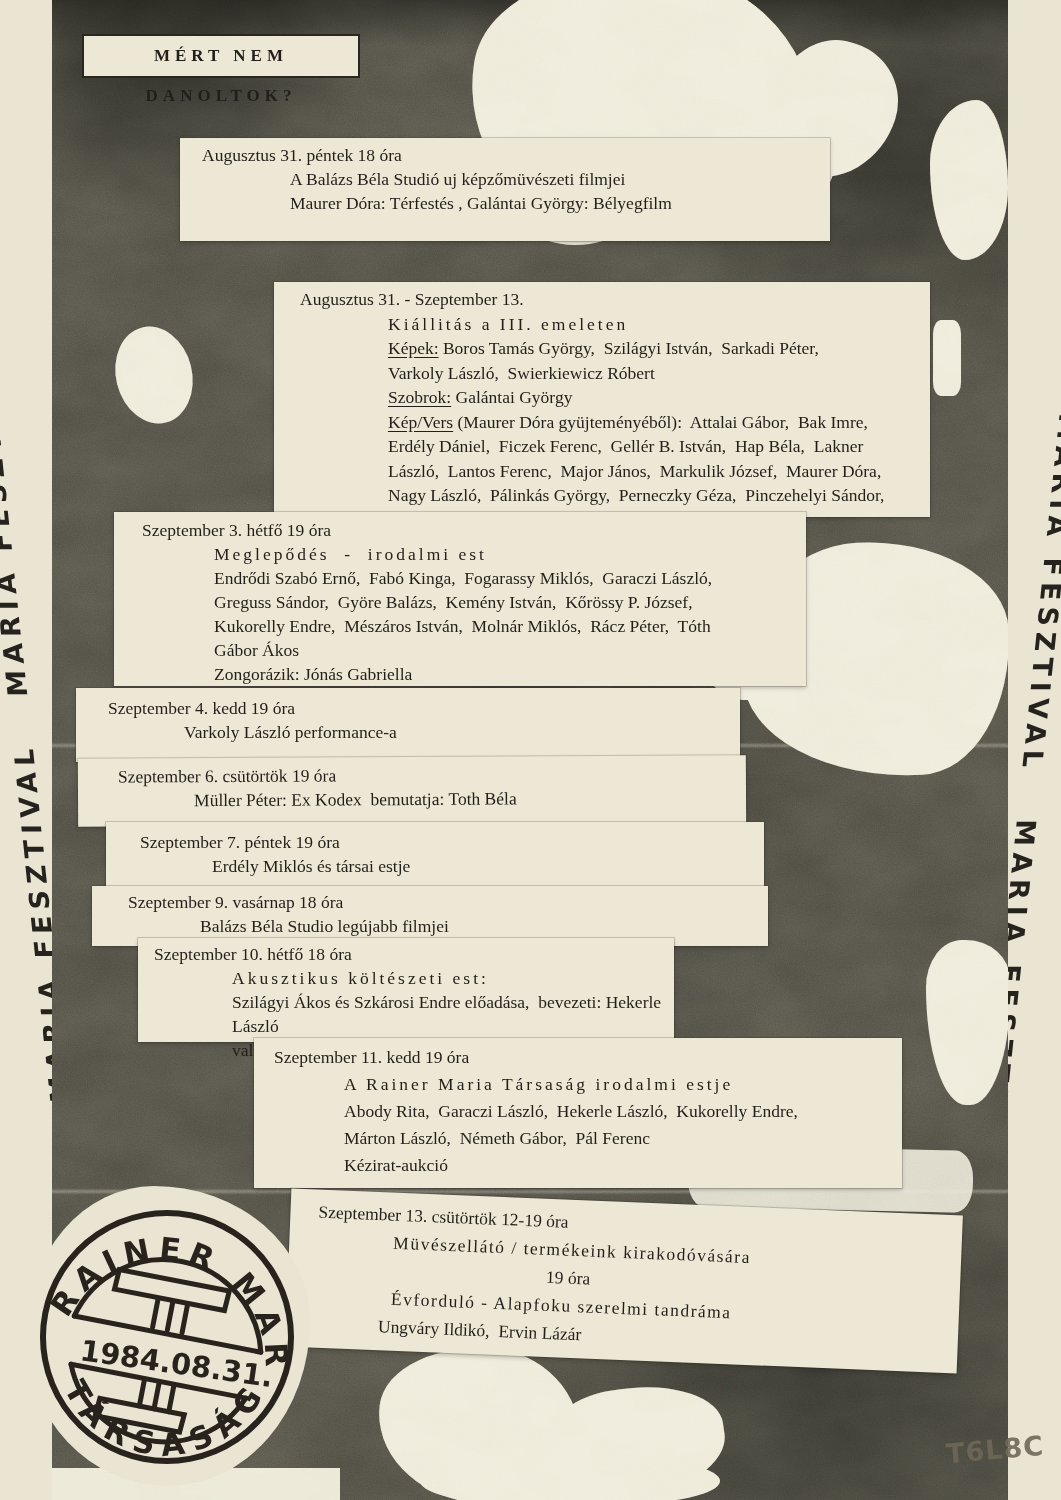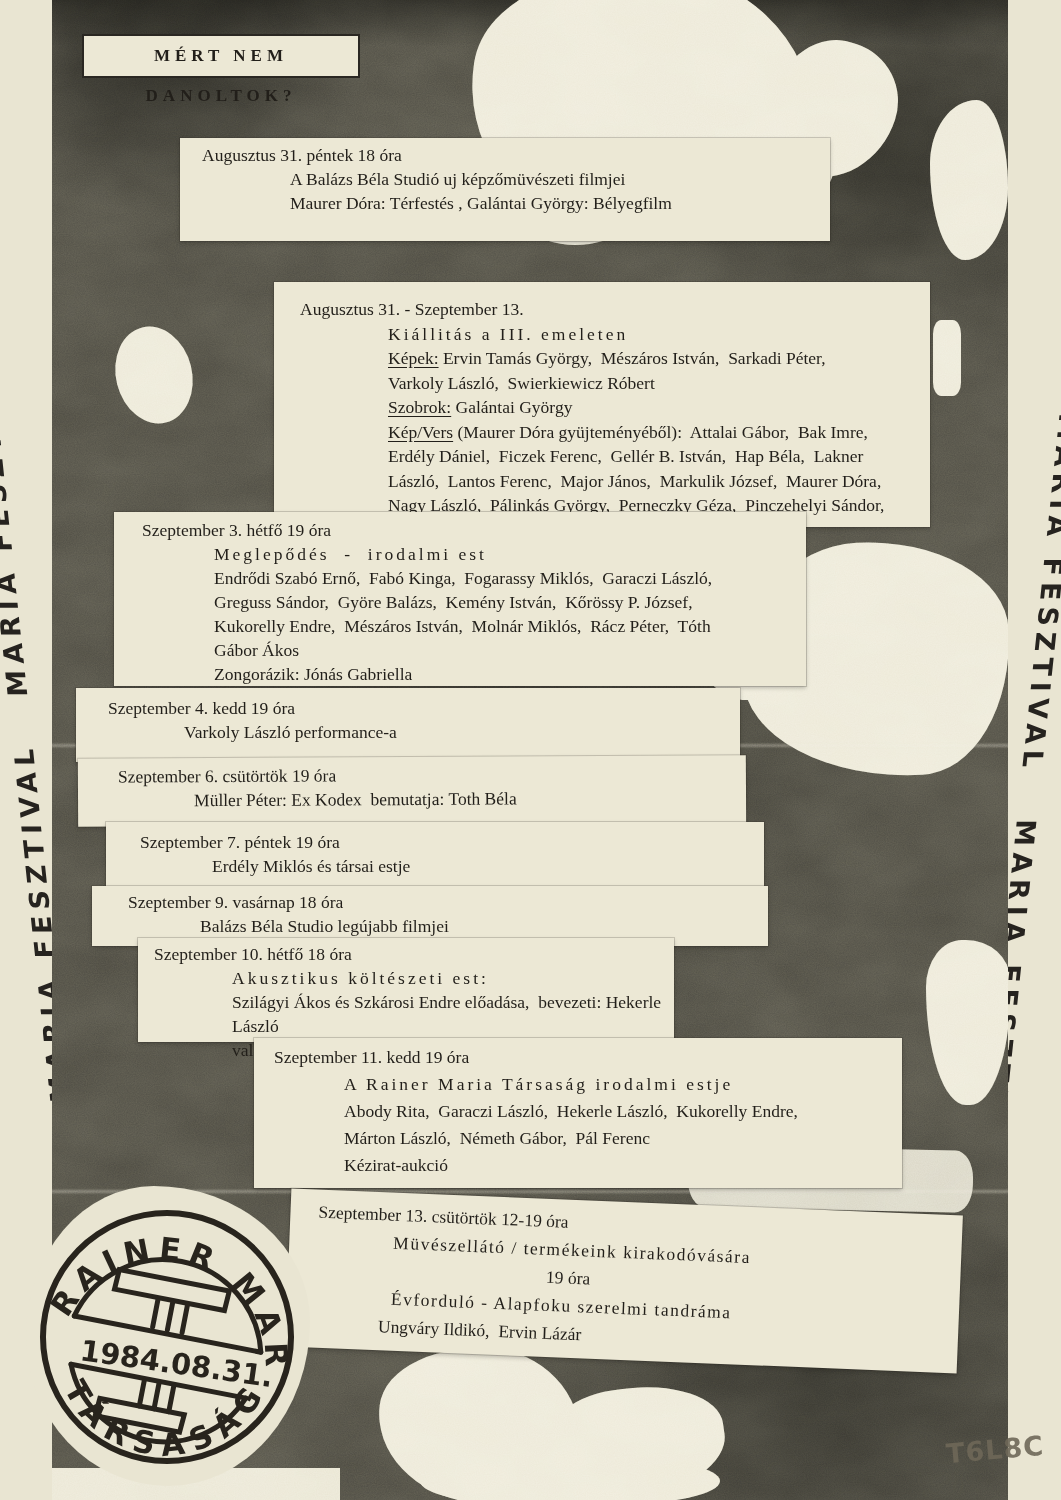--- a/index.html
+++ b/index.html
@@ -49,21 +49,21 @@
   
   .strip{position:absolute;background:#ece8d5;box-shadow:0 0 0 1px rgba(38,35,29,.18), 0 2px 4px rgba(20,18,14,.25);}
   .strip .line{white-space:pre-wrap;font-size:17.5px;line-height:24px;padding-left:var(--ind);}
   .strip .line.date{padding-left:var(--datepad);}
   .sp{letter-spacing:3px;}
   .sp2{letter-spacing:1.5px;}
   .u{text-decoration:underline;text-underline-offset:3px;}
   .titlebox{left:84px;top:36px;width:274px;height:40px;box-shadow:0 0 0 2px #2a2722;}
   .titlebox .line{font-size:17px;font-weight:bold;letter-spacing:5px;text-align:center;line-height:40px;padding:0;}
   .blk-a{left:180px;top:138px;width:650px;height:98px;padding-top:5px;--datepad:22px;--ind:110px;}
-  .blk-b{left:274px;top:282px;width:656px;height:230px;padding-top:15px;--datepad:26px;--ind:114px;}
+  .blk-b{left:274px;top:282px;width:656px;height:230px;padding-top:5px;--datepad:26px;--ind:114px;}
   .blk-b .line{line-height:24.5px;}
   .blk-c{left:114px;top:512px;width:692px;height:168px;padding-top:6px;--datepad:28px;--ind:100px;}
   .blk-d{left:76px;top:688px;width:664px;height:66px;padding-top:8px;--datepad:32px;--ind:108px;}
   .blk-e{left:78px;top:757px;width:668px;height:62px;padding-top:6px;--datepad:40px;--ind:116px;transform:rotate(-.3deg);}
   .blk-f{left:106px;top:822px;width:658px;height:64px;padding-top:8px;--datepad:34px;--ind:106px;}
   .blk-g{left:92px;top:886px;width:676px;height:56px;padding-top:4px;--datepad:36px;--ind:108px;}
   .blk-h{left:138px;top:938px;width:536px;height:100px;padding-top:4px;--datepad:16px;--ind:94px;}
   .blk-i{left:254px;top:1038px;width:648px;height:144px;padding-top:6px;--datepad:20px;--ind:90px;}
   .blk-i .line{line-height:27px;}
   .blk-j{left:288px;top:1202px;width:672px;height:150px;padding-top:8px;--datepad:28px;--ind:104px;transform:rotate(2.3deg);}
@@ -135,21 +135,21 @@
 
   <div class="strip blk-a">
     <div class="line date">Augusztus 31. péntek 18 óra</div>
     <div class="line">A Balázs Béla Studió uj képzőmüvészeti filmjei</div>
     <div class="line">Maurer Dóra: Térfestés , Galántai György: Bélyegfilm</div>
   </div>
 
   <div class="strip blk-b">
     <div class="line date">Augusztus 31. - Szeptember 13.</div>
     <div class="line sp">Kiállitás a III. emeleten</div>
-    <div class="line"><span class="u">Képek:</span><span> Ervin Tamás György,  Mészáros István,  Sarkadi Péter,</span></div>
+    <div class="line"><span class="u">Képek:</span><span> Boros Tamás György,  Szilágyi István,  Sarkadi Péter,</span></div>
     <div class="line">Varkoly László,  Swierkiewicz Róbert</div>
     <div class="line"><span class="u">Szobrok:</span><span> Galántai György</span></div>
     <div class="line"><span class="u">Kép/Vers</span><span> (Maurer Dóra gyüjteményéből):  Attalai Gábor,  Bak Imre,</span></div>
     <div class="line">Erdély Dániel,  Ficzek Ferenc,  Gellér B. István,  Hap Béla,  Lakner</div>
     <div class="line">László,  Lantos Ferenc,  Major János,  Markulik József,  Maurer Dóra,</div>
     <div class="line">Nagy László,  Pálinkás György,  Perneczky Géza,  Pinczehelyi Sándor,</div>
     <div class="line">Szentjóby Tamás,  Tot Endre,  Tóth Gábor</div>
   </div>
 
   <div class="strip blk-c">

